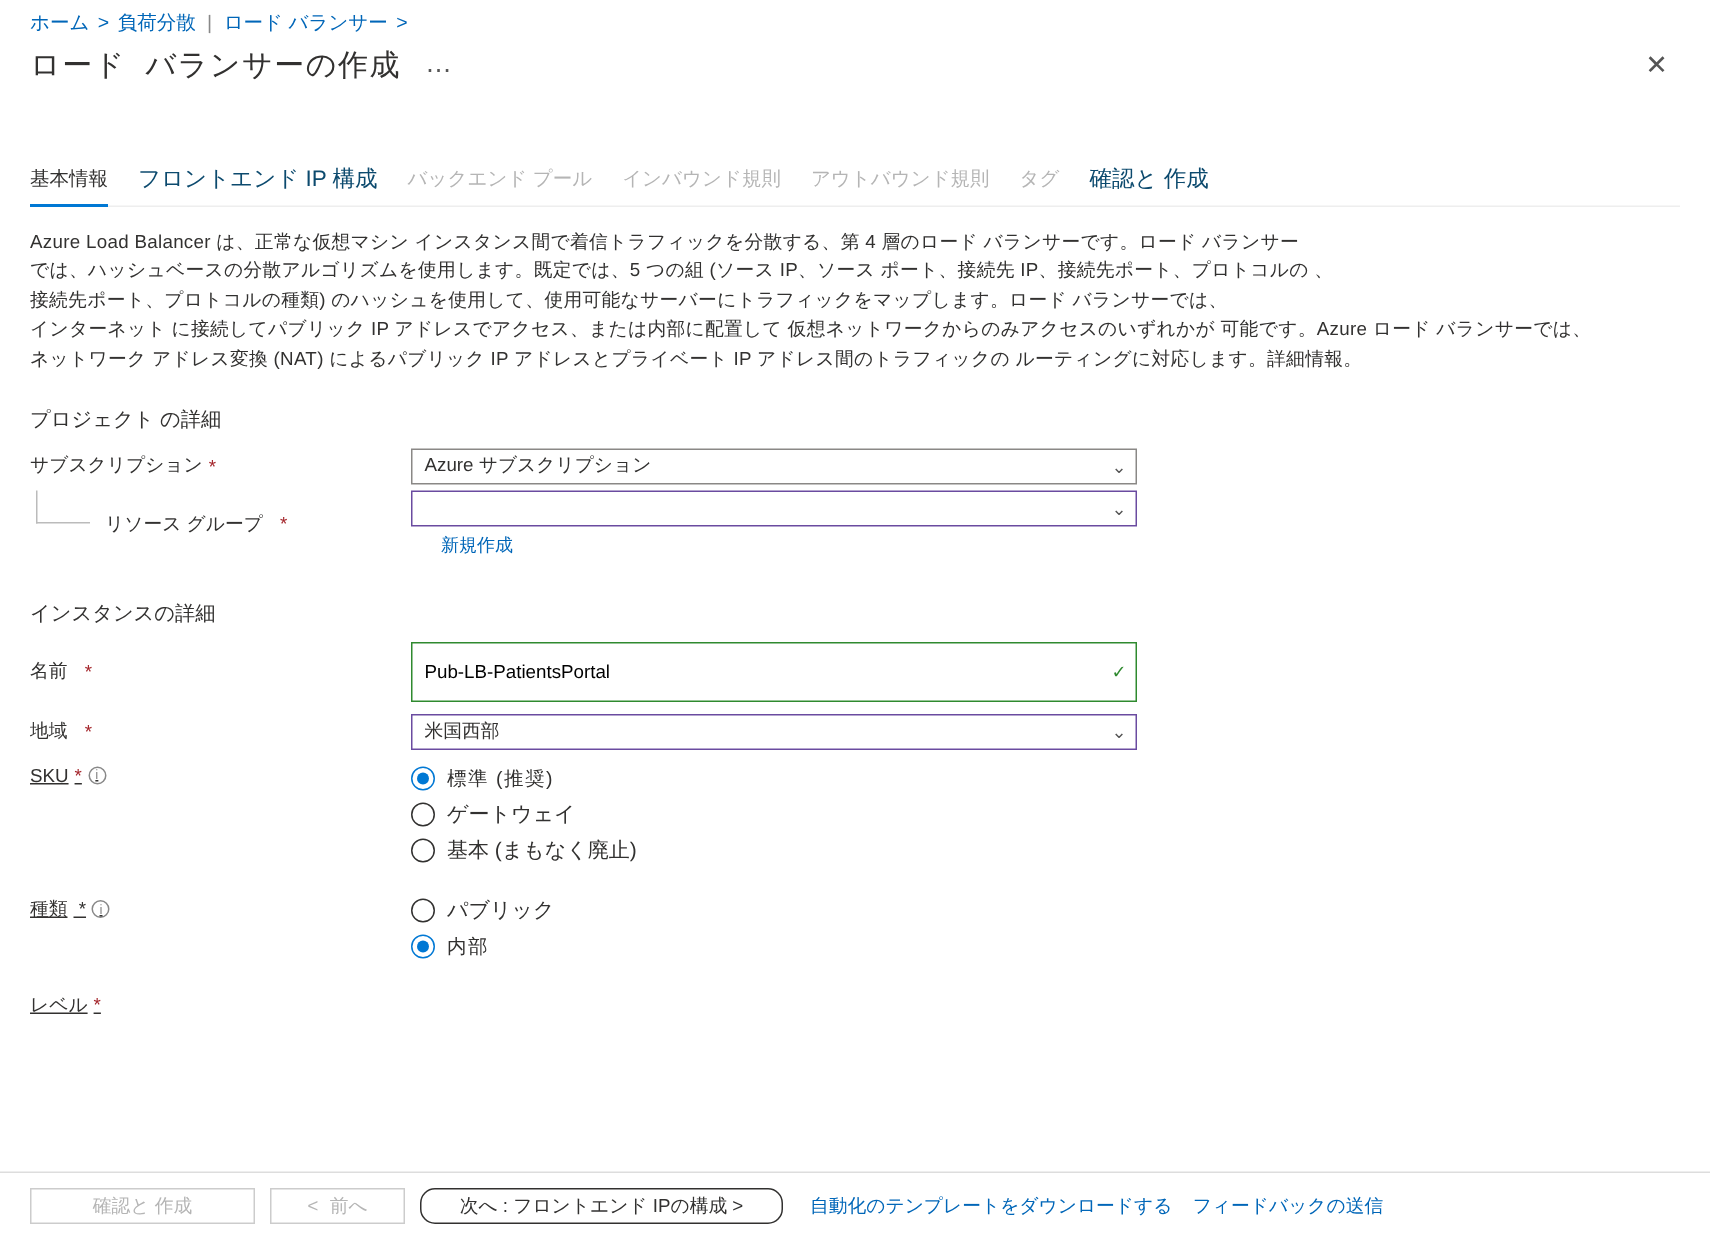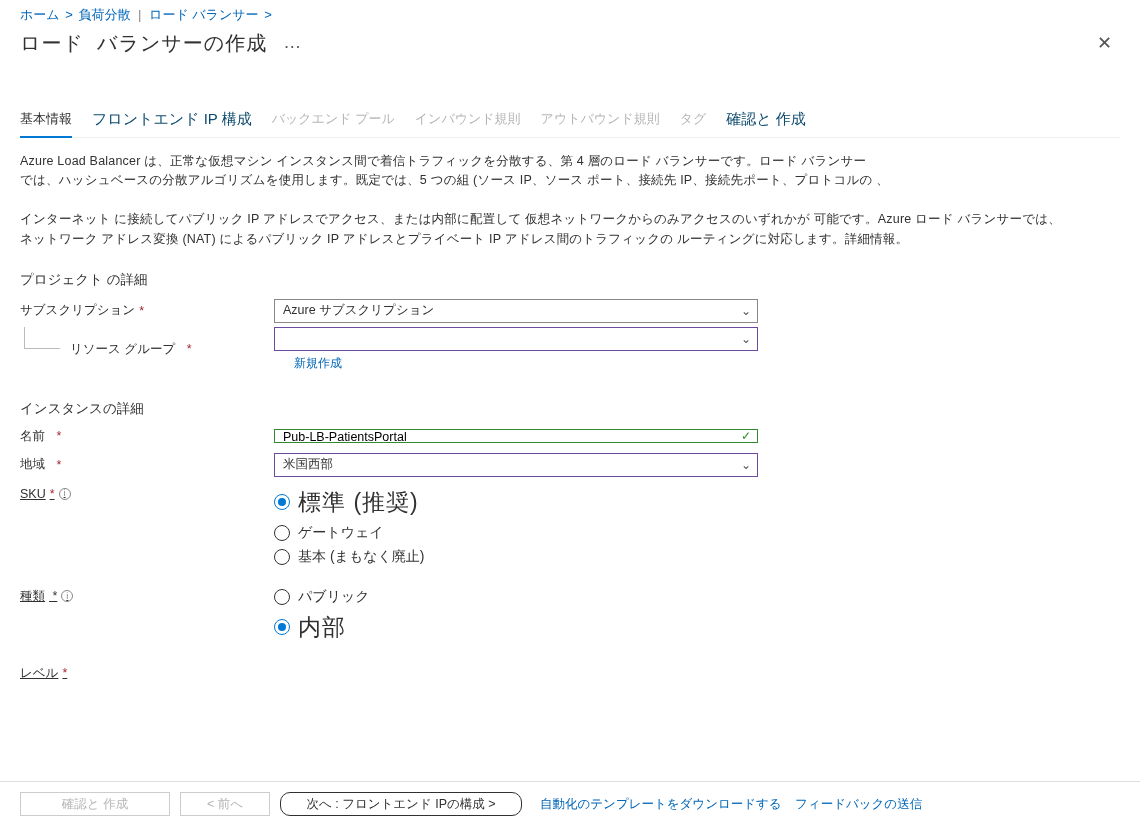--- a/index.html
+++ b/index.html
@@ -143,21 +143,21 @@
     position: absolute;
     right: 6px;
     top: 50%;
     transform: translateY(-50%);
     font-size: 12px;
     color: #555;
   }
 
   .textinput {
     width: 100%;
-    height: 14px;
+    height: 40px;
     border: 1px solid #2f8a2f;
     padding: 0 26px 0 8px;
     font-size: 12.5px;
     background: #fff;
     position: relative;
   }
   .textinput .val-mark {
     position: absolute;
     right: 6px;
     top: 50%;
@@ -207,21 +207,21 @@
     flex-shrink: 0;
   }
   .radio.selected { border-color: #0078d4; }
   .radio.selected::after {
     content: "";
     width: 8px; height: 8px;
     background: #0078d4;
     border-radius: 50%;
   }
   .radio-label { font-size: 14px; }
-  .radio-label.big { font-size: 23px; letter-spacing: 1px; }
+  .radio-label.big { font-size: 13px; letter-spacing: 1px; }
 
   .form-group { margin-top: 4px; margin-bottom: 20px; }
   .form-group .form-row { align-items: flex-start; }
   .form-group .form-label { padding-top: 2px; text-decoration: underline; }
 
   .footer {
     position: absolute;
     bottom: 0;
     left: 0;
     right: 0;
@@ -286,21 +286,21 @@
     <div class="tab disabled">バックエンド プール</div>
     <div class="tab disabled">インバウンド規則</div>
     <div class="tab disabled">アウトバウンド規則</div>
     <div class="tab disabled">タグ</div>
     <div class="tab big-disabled">確認と 作成</div>
   </div>
 
   <div class="desc">
     <span>Azure Load Balancer は、正常な仮想マシン インスタンス間で着信トラフィックを分散する、第 4 層のロード バランサーです。ロード バランサー</span><br>
     <span>では、ハッシュベースの分散アルゴリズムを使用します。既定では、5 つの組 (ソース IP、ソース ポート、接続先 IP、接続先ポート、プロトコルの     、</span><br>
-    <br>
+    <span> 接続先ポート、プロトコルの種類) のハッシュを使用して、使用可能なサーバーにトラフィックをマップします。ロード バランサーでは、</span><br>
     <span>インターネット に接続してパブリック IP アドレスでアクセス、または内部に配置して 仮想ネットワークからのみアクセスのいずれかが 可能です。Azure ロード バランサーでは、</span><br>
     <span>ネットワーク アドレス変換 (NAT) によるパブリック IP アドレスとプライベート IP アドレス間のトラフィックの ルーティングに対応します。詳細情報。</span>
   </div>
 
   <div class="section-title">プロジェクト の詳細</div>
 
   <div class="form-row tight">
     <div class="form-label">
       <span>サブスクリプション</span>
         <span class="req">*</span>
@@ -407,19 +407,19 @@
         <span>レベル</span>
           <span class="req">*</span>
       </div>
     </div>
   </div>
 
 </div>
 
 <div class="footer">
   <div class="btn wide disabled">確認と 作成</div>
-  <div class="btn disabled" style="min-width:90px;">&lt;  前へ</div>
+  <div class="btn disabled" style="min-width:90px;font-family:Liberation Mono, monospace;">&lt;  前へ</div>
   <div class="btn primary next">次へ :  フロントエンド IPの構成  &gt;</div>
   <span class="footer-links">
     <a>自動化のテンプレートをダウンロードする</a>
     <a>フィードバックの送信</a>
   </span>
 </div>
 
 </body></html>

